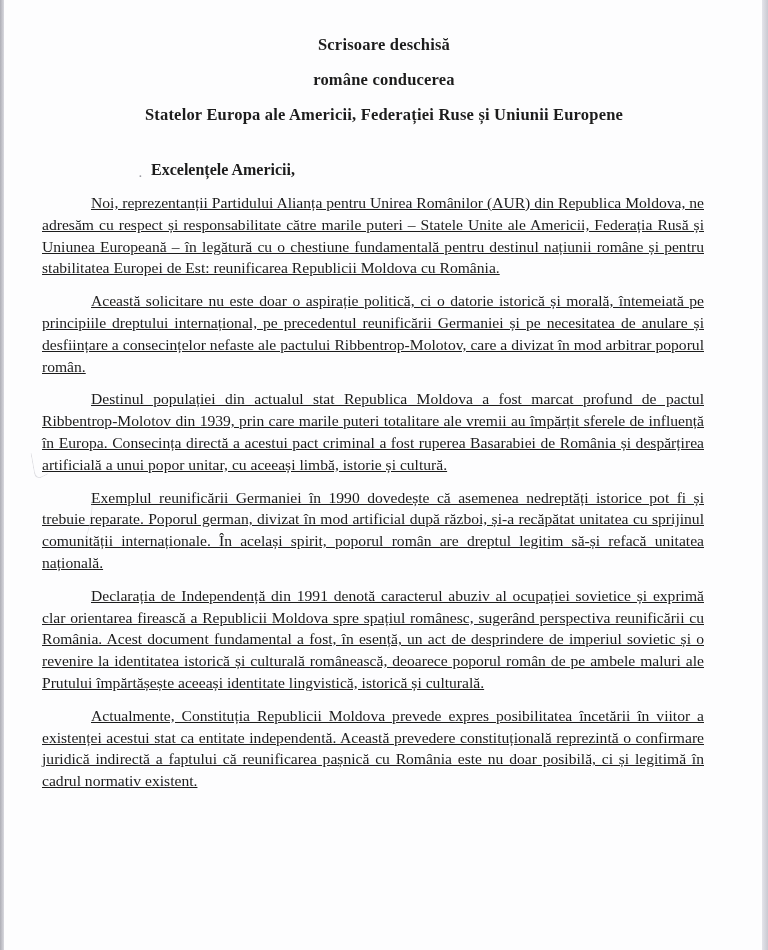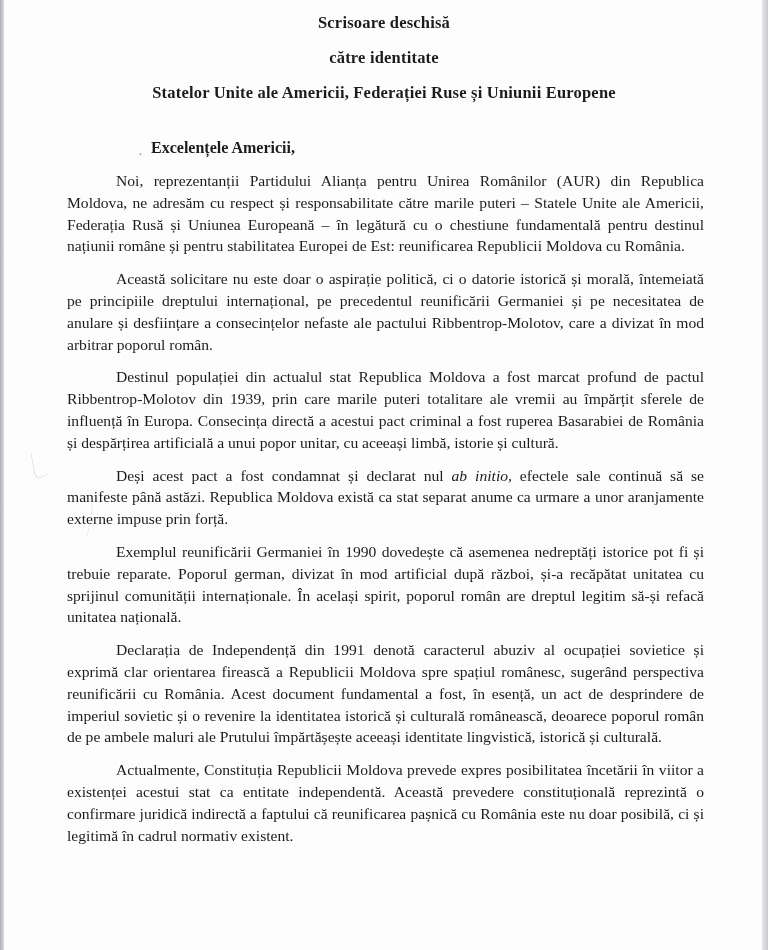--- a/index.html
+++ b/index.html
@@ -27,21 +27,21 @@
     background: linear-gradient(to right, #aeaeb6, #d9d9df);
   }
   .edge-right {
     position: absolute;
     right: 0; top: 0;
     width: 6px; height: 100%;
     background: linear-gradient(to left, #c9c9d1, #e4e4ea);
   }
   
   .titles {
-    padding-top: 5px;
+    padding-top: 27px;
     text-align: center;
     font-weight: bold;
     font-size: 16.5px;
     letter-spacing: 0.2px;
   }
   .title-line {
     line-height: 35px;
   }
   
   .salutation {
@@ -52,24 +52,25 @@
   }
   .salutation-artifact {
     position: absolute;
     left: -12px;
     top: 6px;
     font-size: 11px;
     color: #9a9aa2;
   }
   
   .content {
-    margin: 13px 64px 0 67px;
+    margin: 13px 64px 0 42px;
     text-align: justify;
     font-size: 15.6px;
     line-height: 21.8px;
+    text-decoration: underline;
   }
   .content p {
     margin: 0 0 11px 0;
     text-indent: 49px;
   }
   .italic { font-style: italic; }
   
   .scan-artifact-1 {
     position: absolute;
     left: 32px; top: 450px;
@@ -94,31 +95,30 @@
 <body>
 
 <div class="page">
   <div class="edge-left"></div>
   <div class="edge-right"></div>
   <div class="scan-artifact-1"></div>
   <div class="scan-artifact-2"></div>
 
   <div class="titles">
     <div class="title-line">Scrisoare deschisă</div>
-    <div class="title-line">către identitate</div>
-    <div class="title-line">Statelor Unite ale Americii, Federației Ruse și Uniunii Europene</div>
+    <div class="title-line">române conducerea</div>
+    <div class="title-line">Statelor Europa ale Americii, Federației Ruse și Uniunii Europene</div>
   </div>
 
   <div class="salutation">
     <span class="salutation-artifact">.</span>
     <span>Excelențele Americii,</span>
   </div>
 
   <div class="content">
     <p>Noi, reprezentanții Partidului Alianța pentru Unirea Românilor (AUR) din Republica Moldova, ne adresăm cu respect și responsabilitate către marile puteri – Statele Unite ale Americii, Federația Rusă și Uniunea Europeană – în legătură cu o chestiune fundamentală pentru destinul națiunii române și pentru stabilitatea Europei de Est: reunificarea Republicii Moldova cu România.</p>
     <p>Această solicitare nu este doar o aspirație politică, ci o datorie istorică și morală, întemeiată pe principiile dreptului internațional, pe precedentul reunificării Germaniei și pe necesitatea de anulare și desființare a consecințelor nefaste ale pactului Ribbentrop-Molotov, care a divizat în mod arbitrar poporul român.</p>
     <p>Destinul populației din actualul stat Republica Moldova a fost marcat profund de pactul Ribbentrop-Molotov din 1939, prin care marile puteri totalitare ale vremii au împărțit sferele de influență în Europa. Consecința directă a acestui pact criminal a fost ruperea Basarabiei de România și despărțirea artificială a unui popor unitar, cu aceeași limbă, istorie și cultură.</p>
-    <p><span>Deși acest pact a fost condamnat și declarat nul </span><span class="italic">ab initio</span><span>, efectele sale continuă să se manifeste până astăzi. Republica Moldova există ca stat separat anume ca urmare a unor aranjamente externe impuse prin forță.</span></p>
     <p>Exemplul reunificării Germaniei în 1990 dovedește că asemenea nedreptăți istorice pot fi și trebuie reparate. Poporul german, divizat în mod artificial după război, și-a recăpătat unitatea cu sprijinul comunității internaționale. În același spirit, poporul român are dreptul legitim să-și refacă unitatea națională.</p>
     <p>Declarația de Independență din 1991 denotă caracterul abuziv al ocupației sovietice și exprimă clar orientarea firească a Republicii Moldova spre spațiul românesc, sugerând perspectiva reunificării cu România. Acest document fundamental a fost, în esență, un act de desprindere de imperiul sovietic și o revenire la identitatea istorică și culturală românească, deoarece poporul român de pe ambele maluri ale Prutului împărtășește aceeași identitate lingvistică, istorică și culturală.</p>
     <p>Actualmente, Constituția Republicii Moldova prevede expres posibilitatea încetării în viitor a existenței acestui stat ca entitate independentă. Această prevedere constituțională reprezintă o confirmare juridică indirectă a faptului că reunificarea pașnică cu România este nu doar posibilă, ci și legitimă în cadrul normativ existent.</p>
   </div>
 </div>
 
 </body></html>

